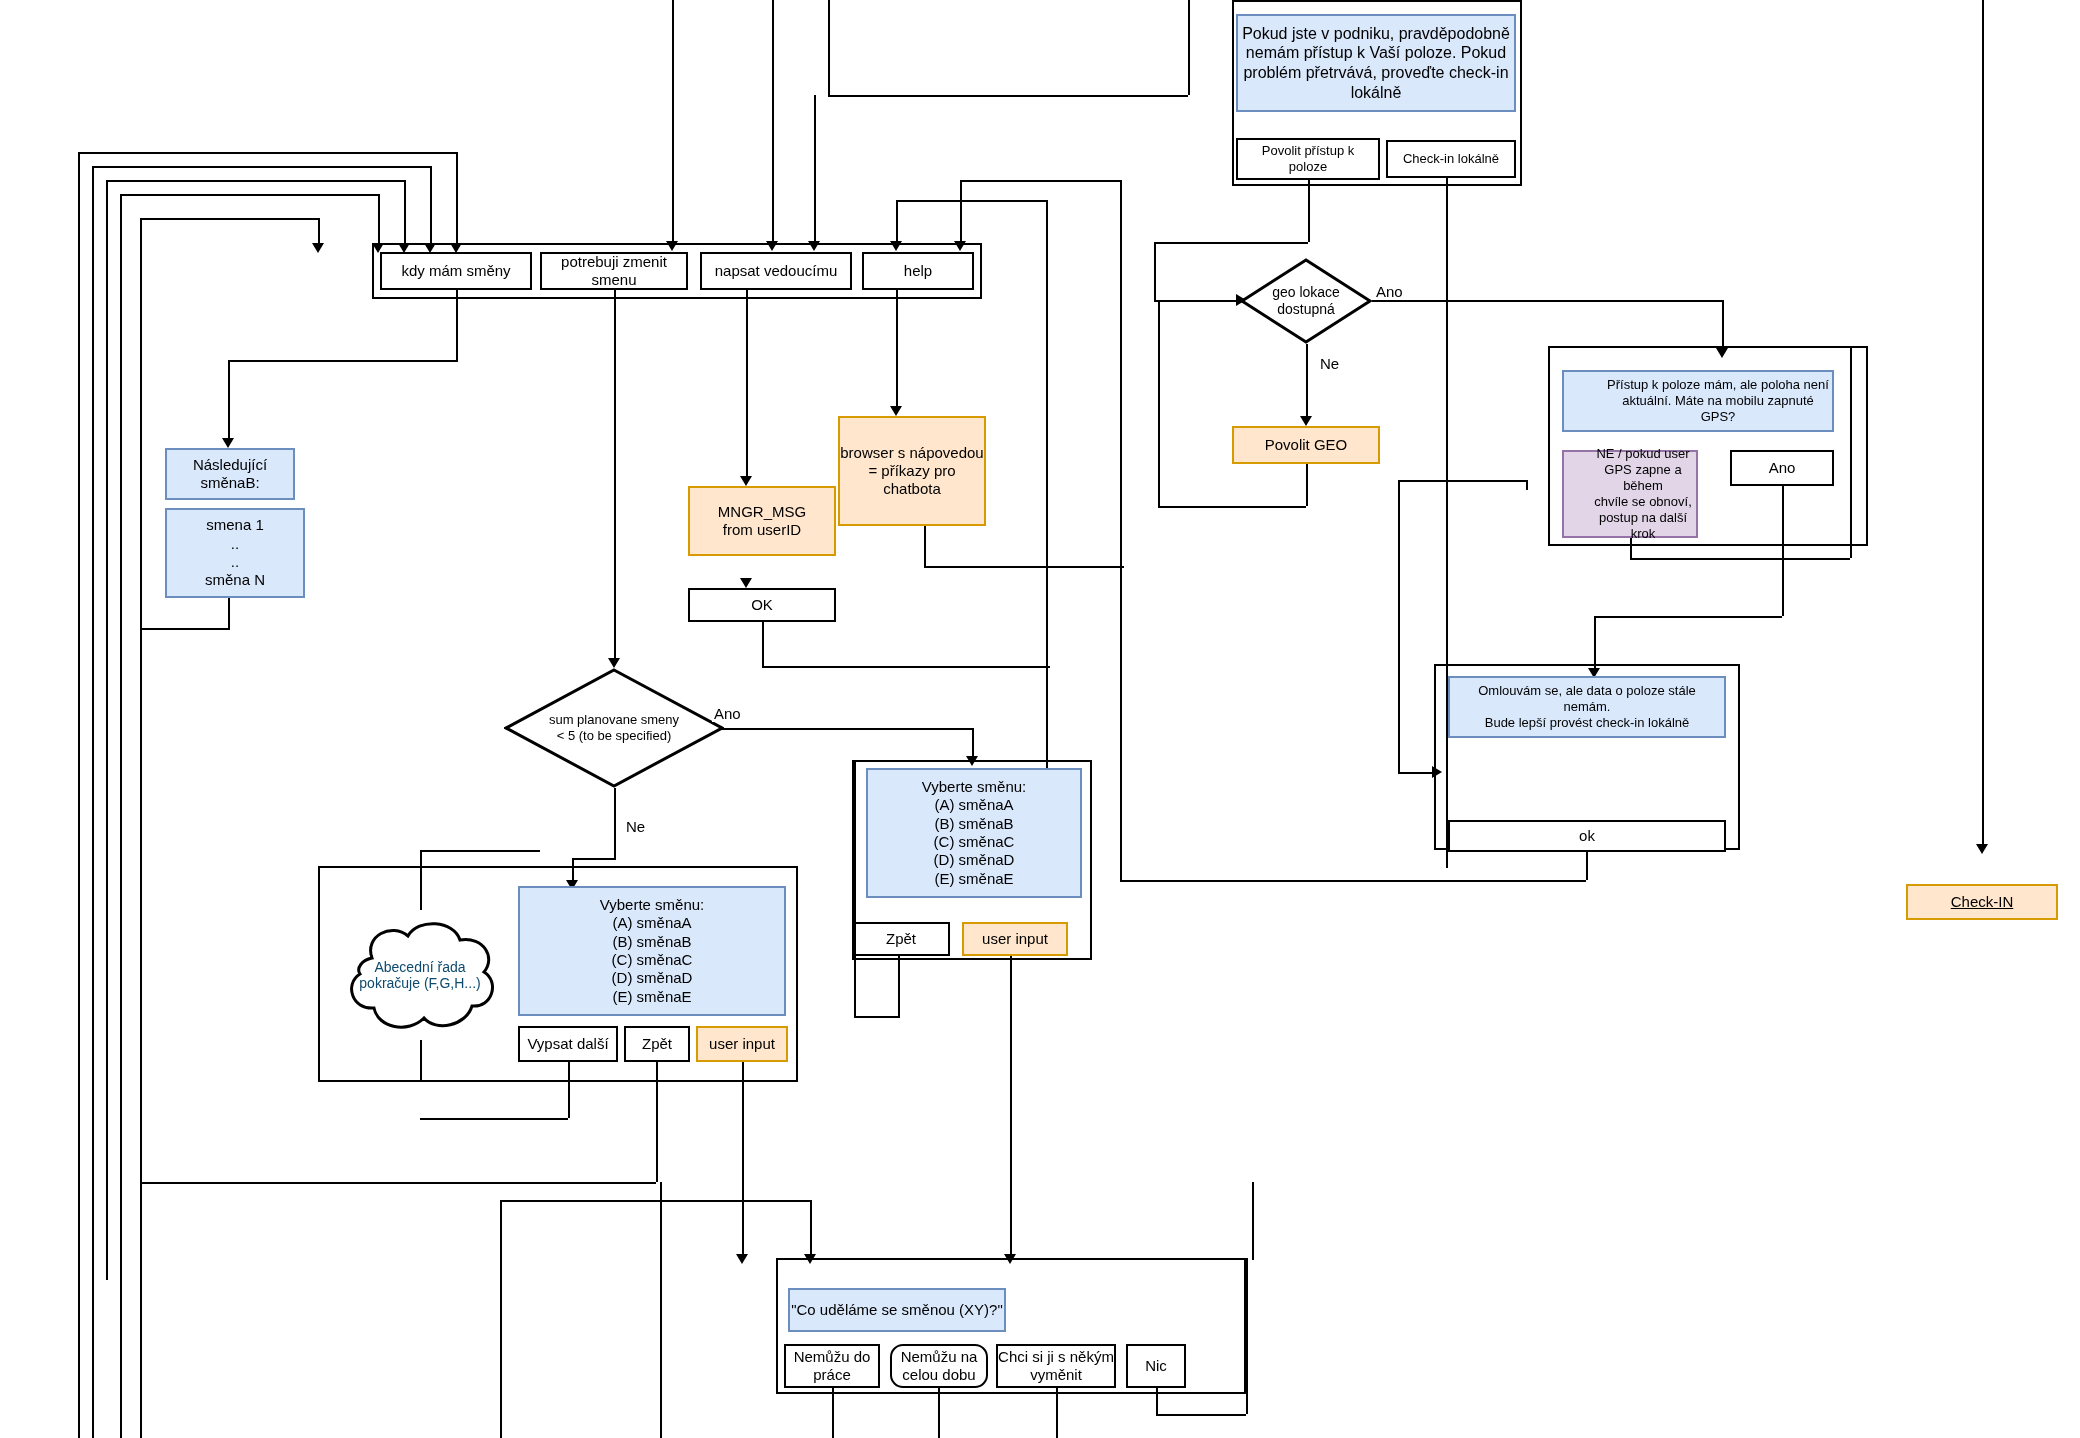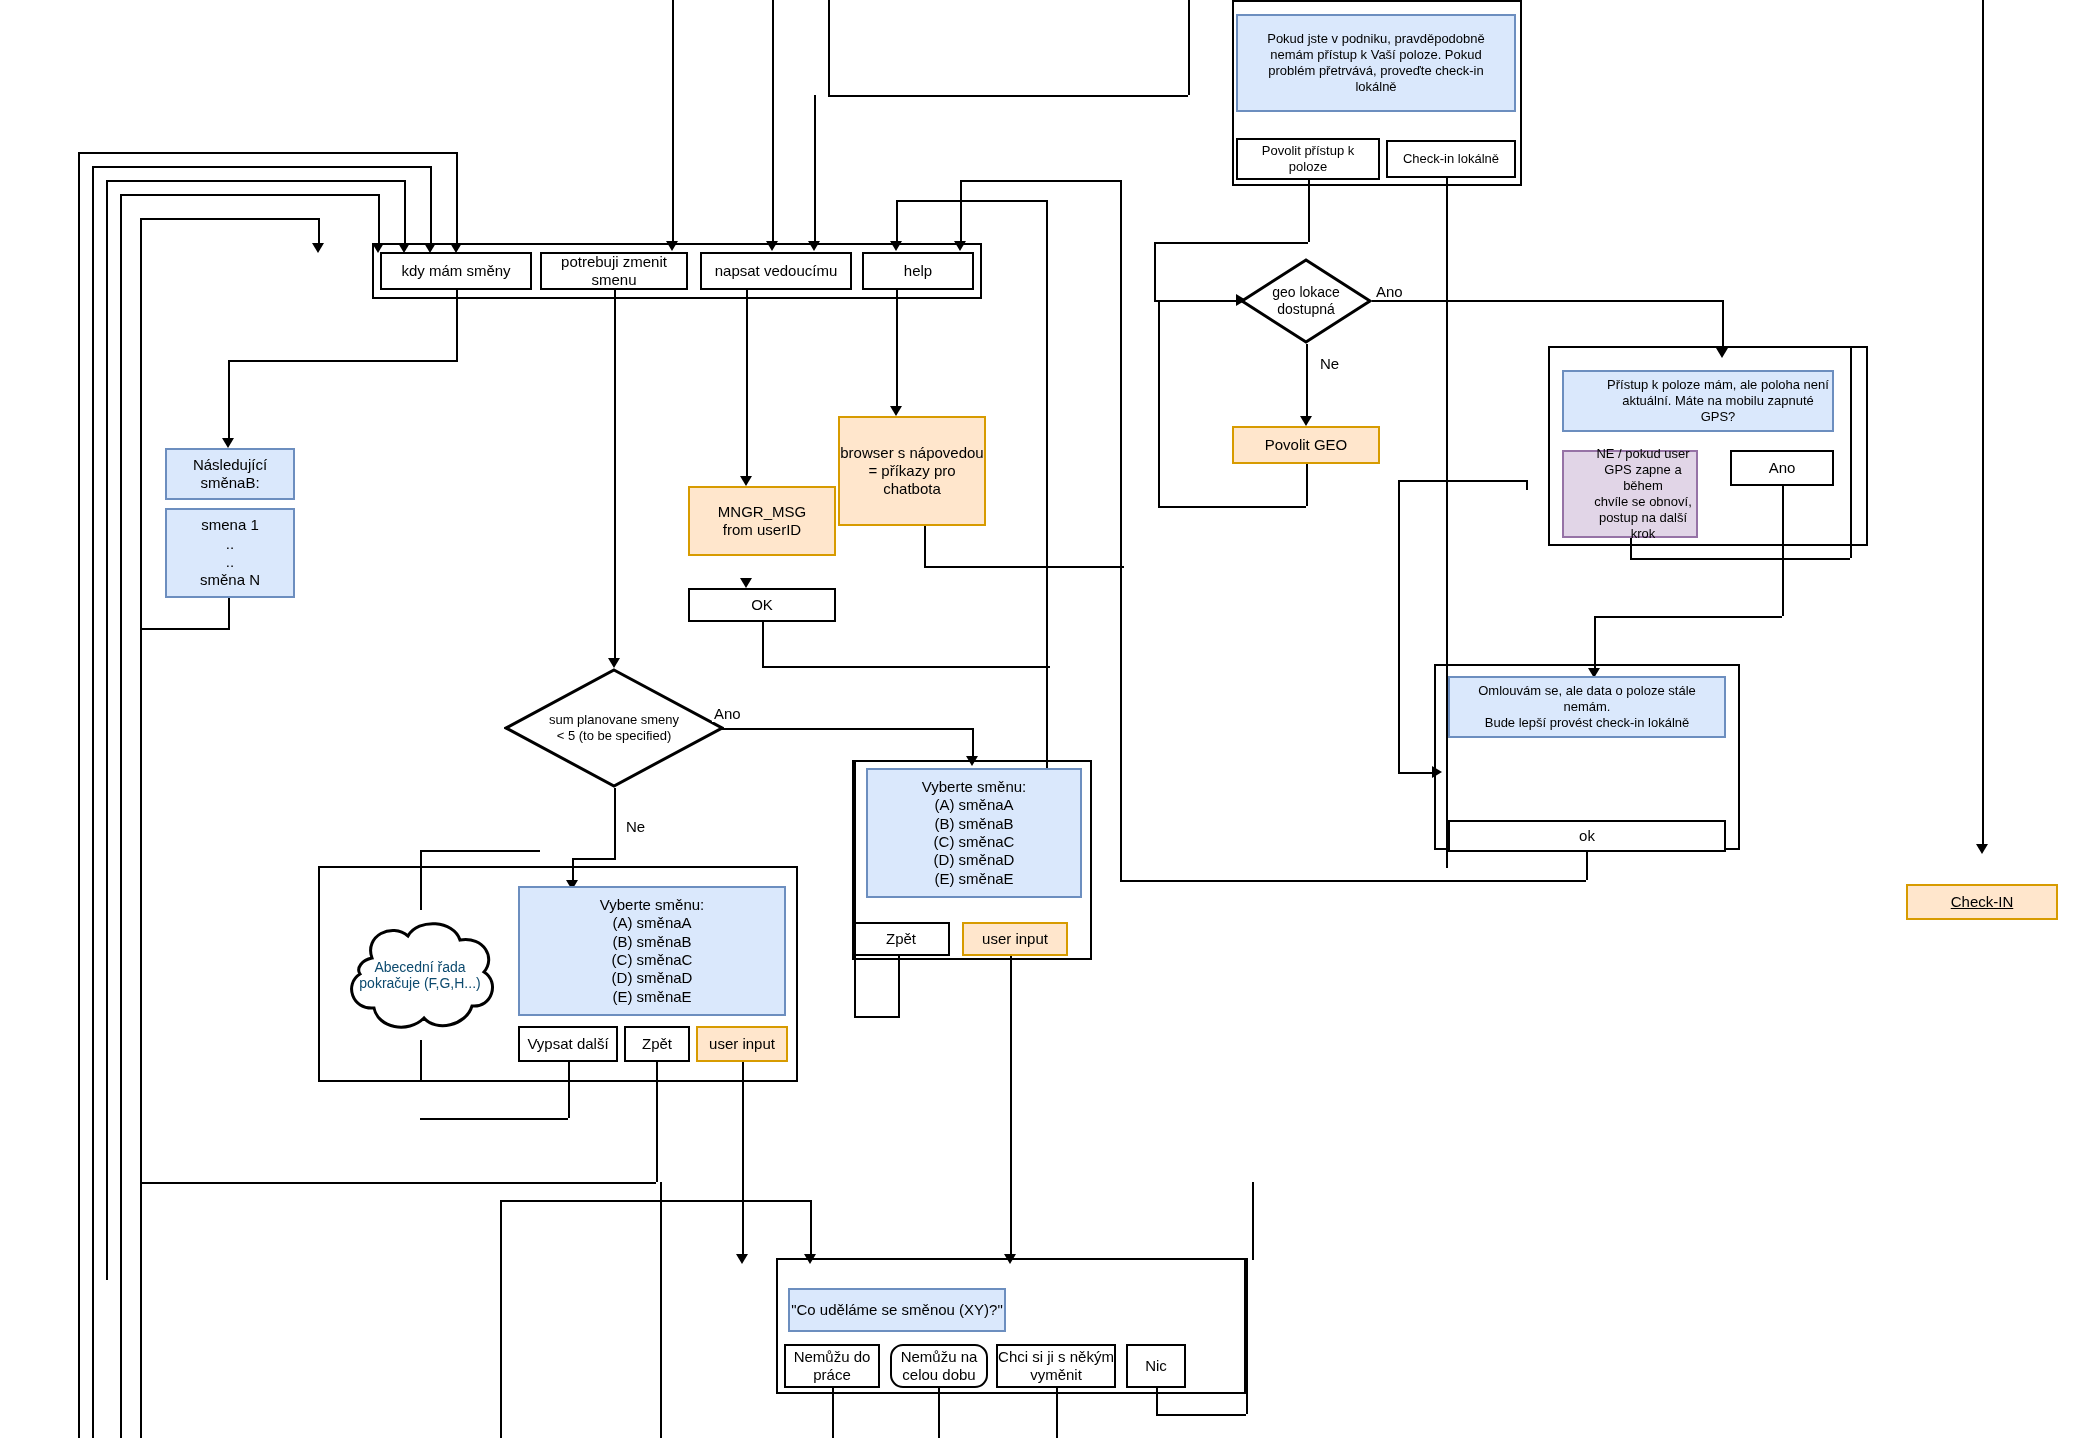--- a/index.html
+++ b/index.html
@@ -96,21 +96,21 @@
   <div class="node plain mline" style="left:700px;top:252px;width:152px;height:38px;">napsat vedoucímu</div>
   <div class="node plain mline" style="left:862px;top:252px;width:112px;height:38px;">help</div>
 
   <div class="v" style="left:456px;top:290px;height:70px;"></div>
   <div class="h" style="left:228px;top:360px;width:230px;"></div>
   <div class="v" style="left:228px;top:360px;height:82px;"></div>
   <div class="arrow" style="left:222px;top:438px;"></div>
 
   <div class="node blue mline" style="left:165px;top:448px;width:130px;height:52px;">Následující
 směnaB:</div>
-  <div class="node blue mline" style="left:165px;top:508px;width:130px;height:90px;">smena 1
+  <div class="node blue mline" style="left:165px;top:508px;width:140px;height:90px;">smena 1
 ..
 ..
 směna N</div>
 
   <div class="v" style="left:228px;top:598px;height:30px;"></div>
   <div class="h" style="left:140px;top:628px;width:90px;"></div>
 
   <div class="v" style="left:746px;top:290px;height:190px;"></div>
   <div class="arrow" style="left:740px;top:476px;"></div>
 
@@ -233,21 +233,21 @@
 
   <div class="v" style="left:500px;top:1200px;height:238px;"></div>
   <div class="h" style="left:500px;top:1200px;width:310px;"></div>
   <div class="v" style="left:810px;top:1200px;height:58px;"></div>
   <div class="arrow" style="left:804px;top:1254px;"></div>
 
   <div class="v" style="left:660px;top:1182px;height:256px;"></div>
 
   <div class="group" style="left:1232px;top:0px;width:290px;height:186px;"></div>
 
-  <div class="node blue mline" style="left:1236px;top:14px;width:280px;height:98px;font-size:13px;">Pokud jste v podniku, pravděpodobně
+  <div class="node blue mline" style="left:1236px;top:14px;width:280px;height:98px;font-size:16px;">Pokud jste v podniku, pravděpodobně
 nemám přístup k Vaší poloze. Pokud
 problém přetrvává, proveďte check-in
 lokálně</div>
   <div class="node plain mline" style="left:1236px;top:138px;width:144px;height:42px;font-size:13px;">Povolit přístup k
 poloze</div>
   <div class="node plain" style="left:1386px;top:140px;width:130px;height:38px;font-size:13px;">Check-in lokálně</div>
 
   <div class="v" style="left:1232px;top:0px;height:186px;"></div>
 
   <div class="v" style="left:1308px;top:180px;height:62px;"></div>

